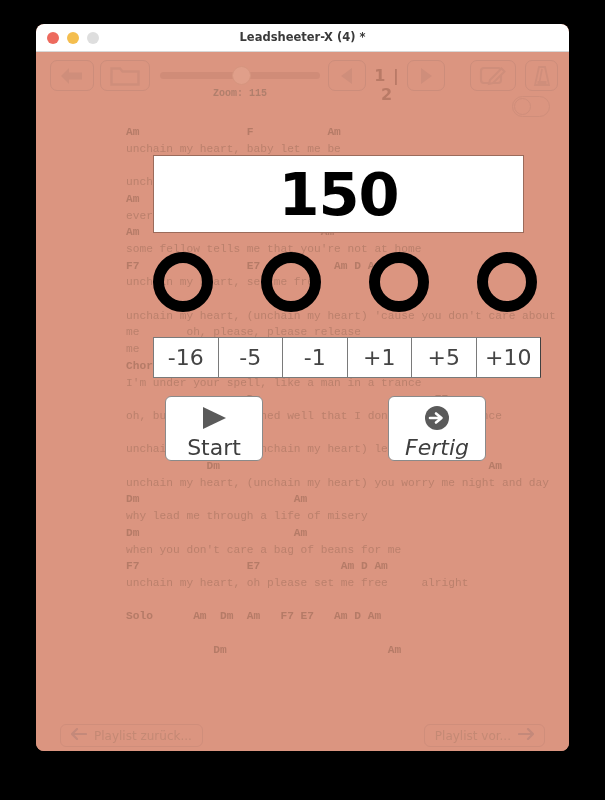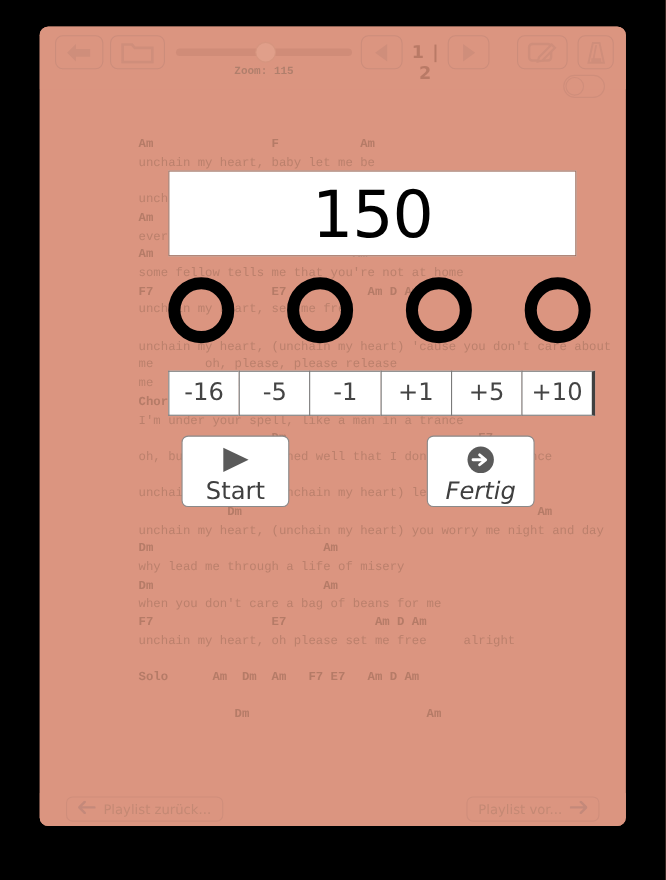--- a/index.html
+++ b/index.html
@@ -171,21 +171,21 @@
     background: #FFFFFF;
     border: 1px solid #9b6b5b;
     box-sizing: border-box;
     display: flex;
     align-items: center;
     justify-content: center;
   }
   #tempo-value {
     font-family: "DejaVu Sans", sans-serif;
     font-size: 59px;
-    font-weight: normal;
+    font-weight: bold;
     color: #000000;
     letter-spacing: -1px;
     line-height: 1;
   }
 
   #beats-row {
     position: absolute;
     left: 117px; top: 228px;
     width: 386px; height: 60px;
   }
@@ -215,21 +215,21 @@
     border: 1px solid #7a7a7a;
     border-right: none;
     box-sizing: border-box;
     display: flex;
     align-items: center;
     justify-content: center;
     font-family: "DejaVu Sans", sans-serif;
     font-size: 22px;
     color: #444444;
   }
-  .adj-btn:last-child { border-right: 3px solid #404040; }
+  .adj-btn:last-child { border-right: 1px solid #404040; }
 
   #transport-row {
     position: absolute;
     left: 0; top: 372px;
     width: 533px; height: 65px;
   }
   .tbig {
     position: absolute;
     top: 0;
     width: 98px; height: 65px;
@@ -283,20 +283,26 @@
     background: transparent;
   }
   #btn-pl-back { left: 24px; }
   #btn-pl-fwd  { right: 24px; }
 </style>
 </head>
 <body>
 
 <div id="window">
 
+  <div id="titlebar">
+    <div class="traffic" id="tl-close"></div>
+    <div class="traffic" id="tl-min"></div>
+    <div class="traffic" id="tl-zoom"></div>
+    <div id="window-title">Leadsheeter-X (4) *</div>
+  </div>
 
   <div id="toolbar">
 
     <div class="tbtn" id="btn-back">
       <div class="tbtn-inner">
         <svg width="26" height="20" viewBox="0 0 26 20">
           <path d="M10 2 L2 10 L10 18 L10 13.5 L23 13.5 L23 6.5 L10 6.5 Z" fill="#cf8e7b"></path>
         </svg>
       </div>
     </div>

